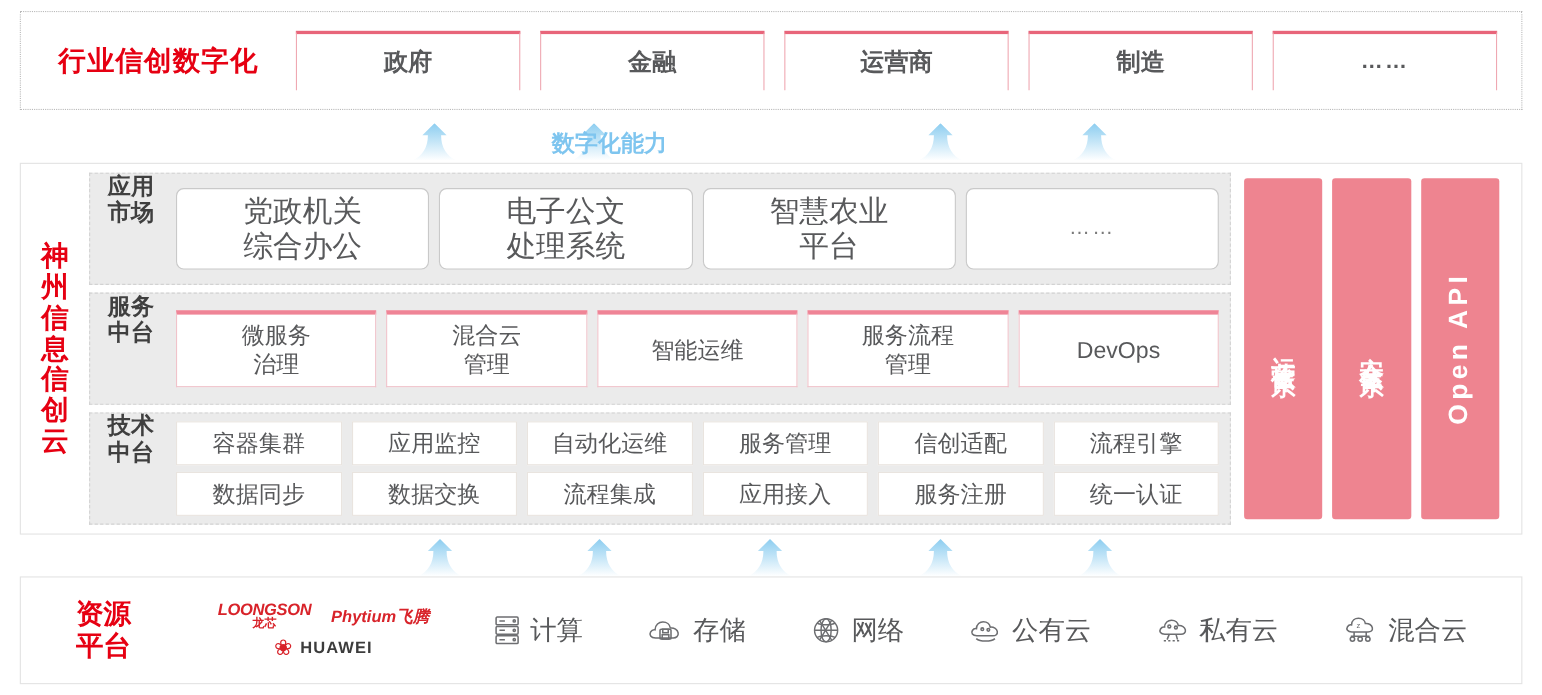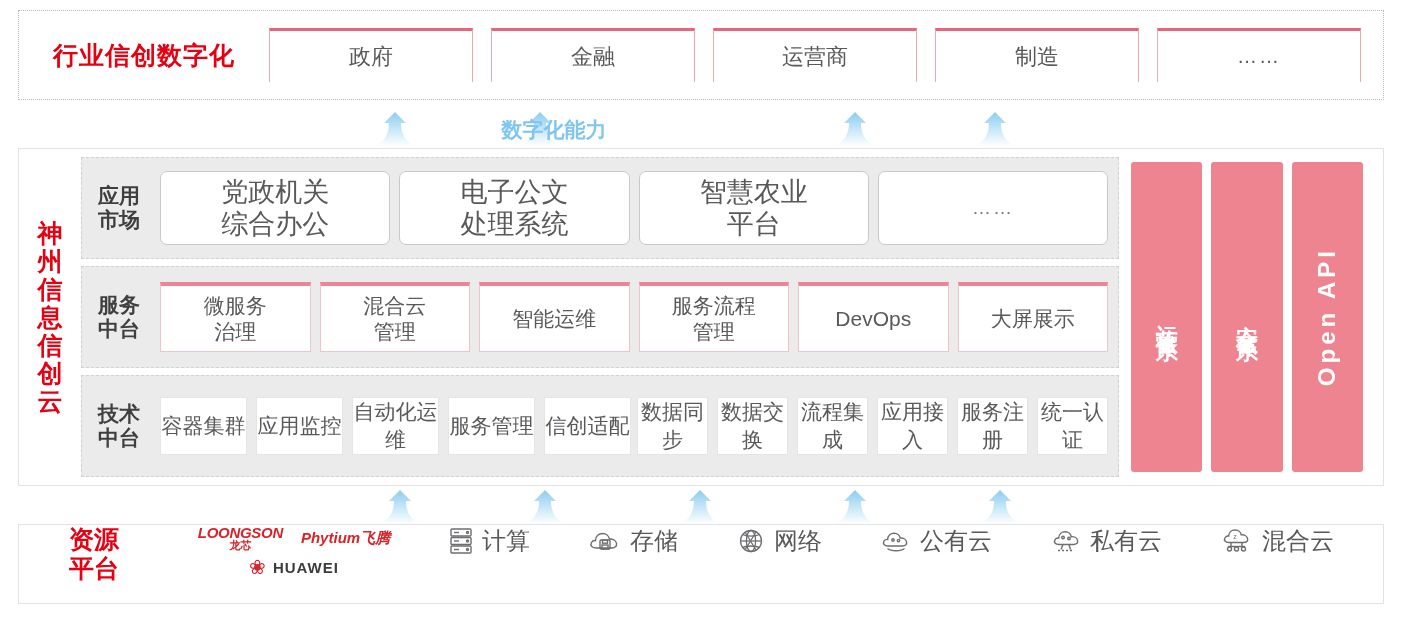--- a/index.html
+++ b/index.html
@@ -18,21 +18,21 @@
     position:absolute;left:18px;top:10px;width:1366px;height:90px;
     border:1px dotted #b9b9b9;
     box-sizing:border-box;
     display:flex;align-items:center;
   }
   .industry-title{
     width:250px;text-align:center;
     color:#e60012;font-weight:bold;font-size:25px;letter-spacing:1px;
     flex:0 0 250px;
   }
-  .industry-cards{flex:1;display:flex;gap:18px;padding-right:22px;}
+  .industry-cards{flex:1;display:flex;gap:18px;padding-right:22px;font-weight:bold;}
   .ind-card{
     flex:1;height:54px;
     background:linear-gradient(to bottom,#ffffff 55%,rgba(255,255,255,0) 100%);
     border:1px solid #efa8b2;
     border-top:3px solid #e8657a;
     border-bottom:none;
     display:flex;align-items:center;justify-content:center;
     font-size:22px;color:#58595b;
     box-sizing:border-box;
   }
@@ -61,28 +61,28 @@
     letter-spacing:0px;
   }
   .cloud-body{
     flex:1;display:flex;padding:8px 10px 8px 0;box-sizing:border-box;
   }
   .rows{flex:1;display:flex;flex-direction:column;gap:7px;}
   .side-cols{flex:0 0 254px;display:flex;gap:9px;padding:5px 10px 5px 12px;box-sizing:border-box;}
 
   .row{
     flex:1;background:#ebebeb;border:1px dashed #d2d2d2;box-sizing:border-box;
-    display:flex;align-items:center;padding:0 6px 0 0;
+    display:flex;align-items:flex-start;padding:0 6px 0 0;
   }
   .row-label{
     flex:0 0 74px;text-align:center;font-weight:bold;font-size:21px;color:#3f3f3f;
     line-height:1.15;
   }
   .row-cards{flex:1;display:flex;gap:9px;height:100%;align-items:center;padding:7px 4px;box-sizing:border-box;}
-  .row-cards.stack{flex-direction:row;gap:6px;}
+  .row-cards.stack{flex-direction:column;gap:6px;}
   .row-cards .cardline{display:flex;gap:9px;width:100%;flex:1;}
 
   
   .app-card{
     flex:1;background:#fff;border:1px solid #c9c9c9;border-radius:7px;
     display:flex;align-items:center;justify-content:center;text-align:center;
     font-size:27px;line-height:1.2;color:#58595b;height:74px;box-sizing:border-box;
   }
   .app-card.dots{color:#7a7a7a;letter-spacing:2px;font-size:19px;}
 
@@ -109,23 +109,23 @@
     writing-mode:vertical-rl;text-orientation:upright;
     font-size:22px;letter-spacing:5px;line-height:1;
   }
   .vcol .vtext.latin{
     writing-mode:vertical-rl;text-orientation:mixed;transform:rotate(180deg);
     font-size:24px;letter-spacing:4px;
   }
 
   
   .resource{
-    position:absolute;left:18px;top:524px;width:1366px;height:80px;
+    position:absolute;left:18px;top:524px;width:1366px;height:98px;
     border:1px solid #e3e3e3;box-sizing:border-box;background:#fff;
-    display:flex;align-items:flex-start;
+    display:flex;align-items:center;
   }
   .res-title{
     flex:0 0 150px;text-align:center;color:#e60012;font-weight:bold;
     font-size:25px;line-height:1.15;
   }
   .logos{flex:0 0 250px;display:flex;flex-direction:column;align-items:center;gap:6px;}
   .logo-row{display:flex;align-items:center;gap:18px;}
   .logo-loongson{display:flex;flex-direction:column;align-items:center;line-height:1;}
   .logo-loongson .l1{font-size:15px;font-weight:bold;font-style:italic;color:#d8232a;letter-spacing:-.3px;}
   .logo-loongson .l2{font-size:11px;font-weight:bold;color:#d8232a;}
@@ -233,36 +233,36 @@
           <div class="row-label">
             <div>服务</div>
             <div>中台</div>
           </div>
           <div class="row-cards">
             <div class="svc-card">微服务<br>治理</div>
             <div class="svc-card">混合云<br>管理</div>
             <div class="svc-card">智能运维</div>
             <div class="svc-card">服务流程<br>管理</div>
             <div class="svc-card">DevOps</div>
-            <div class="svc-card">大屏展示</div>
           </div>
         </div>
 
         <div class="row">
           <div class="row-label">
             <div>技术</div>
             <div>中台</div>
           </div>
           <div class="row-cards stack">
             <div class="cardline">
               <div class="tech-card">容器集群</div>
               <div class="tech-card">应用监控</div>
               <div class="tech-card">自动化运维</div>
               <div class="tech-card">服务管理</div>
               <div class="tech-card">信创适配</div>
+              <div class="tech-card">流程引擎</div>
             </div>
             <div class="cardline">
               <div class="tech-card">数据同步</div>
               <div class="tech-card">数据交换</div>
               <div class="tech-card">流程集成</div>
               <div class="tech-card">应用接入</div>
               <div class="tech-card">服务注册</div>
               <div class="tech-card">统一认证</div>
             </div>
           </div>

